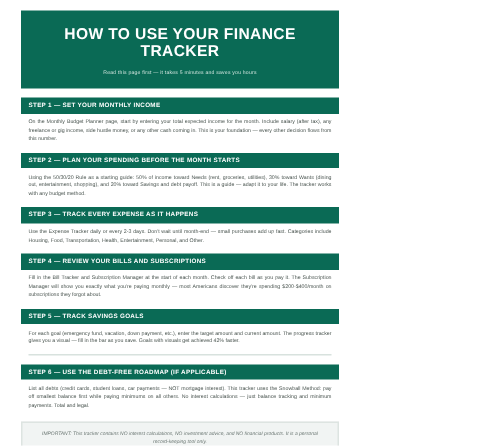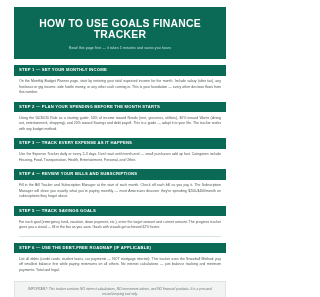--- a/index.html
+++ b/index.html
@@ -85,21 +85,21 @@
     font-style: italic;
     margin: 0;
   }
 </style>
 </head>
 <body>
 
 <div class="page">
 
   <div class="hero">
-    <div class="hero-title">HOW TO USE GOALS FINANCE TRACKER</div>
+    <div class="hero-title">HOW TO USE YOUR FINANCE TRACKER</div>
     <div class="hero-sub">Read this page first — it takes 5 minutes and saves you hours</div>
   </div>
 
   <div class="content">
 
     <div class="section">
       <div class="step-bar">STEP 1 — SET YOUR MONTHLY INCOME</div>
       <p class="step-body">On the Monthly Budget Planner page, start by entering your total expected income for the month. Include salary (after tax), any freelance or gig income, side hustle money, or any other cash coming in. This is your foundation — every other decision flows from this number.</p>
     </div>
 

